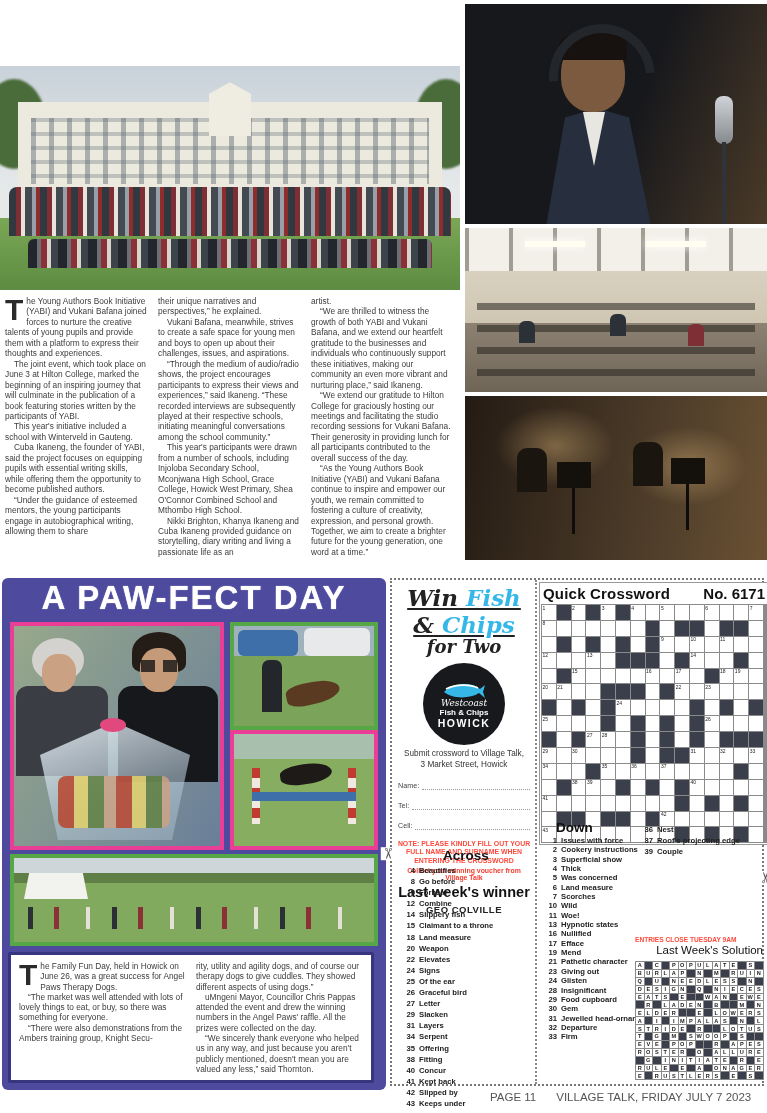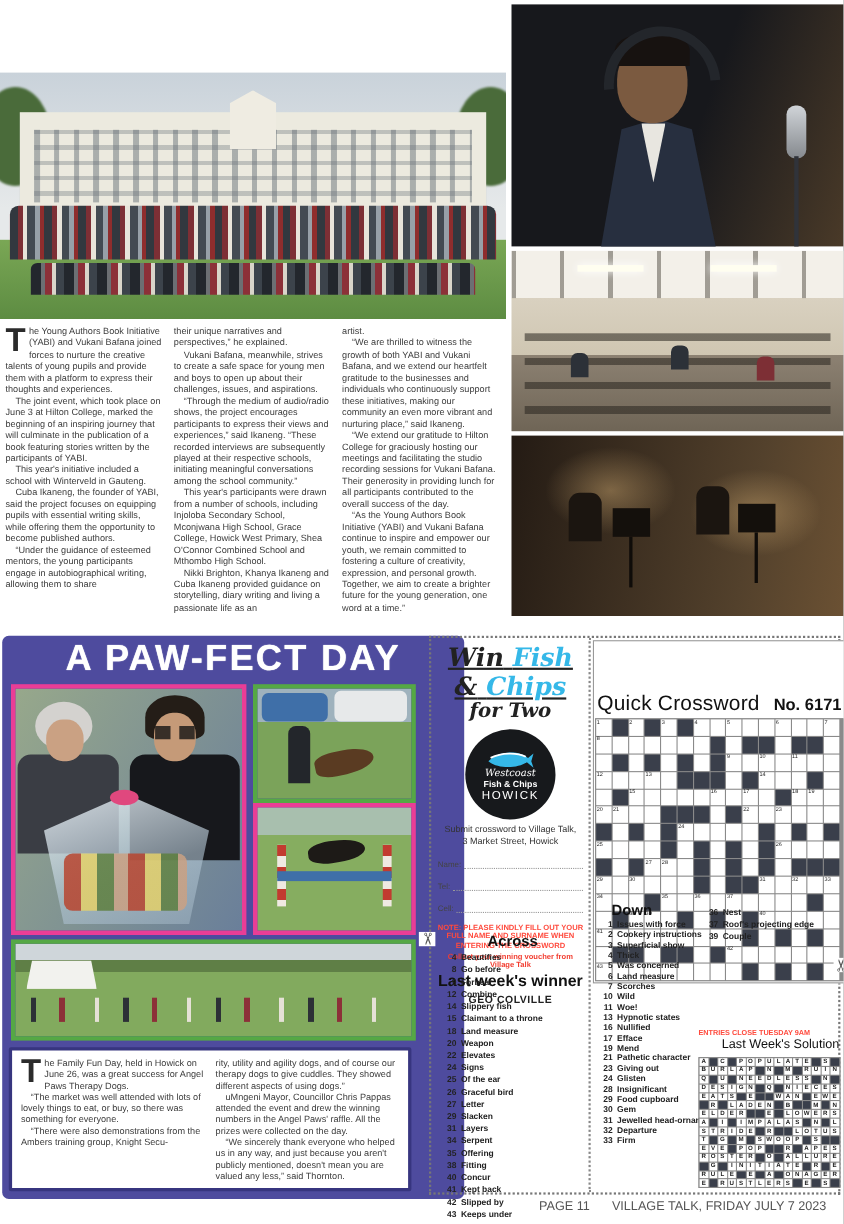--- a/index.html
+++ b/index.html
@@ -60,21 +60,21 @@
   #ph-session .fig{position:absolute;width:30px;height:44px;border-radius:10px 10px 0 0;background:#1b1510;}
   
   .cols{display:flex;gap:10px;}
   .acol{width:143px;font-size:8.3px;line-height:10.45px;text-align:left;}
   .acol p{margin:0 0 0;}
   .acol p + p{text-indent:9px;margin-top:0;}
   .dropcap{float:left;font-size:30px;line-height:24px;font-weight:700;color:#2b2b2b;
      padding:2px 3px 0 0;font-family:"Liberation Sans",sans-serif;}
   #yabi-cols{left:5px;top:296px;width:452px;height:280px;}
   
-  #paw-panel{left:2px;top:578px;width:420px;height:512px;background:#4e4b9e;border-radius:6px;}
+  #paw-panel{left:2px;top:578px;width:384px;height:512px;background:#4e4b9e;border-radius:6px;}
   #paw-headline{position:absolute;left:0;top:1px;width:100%;text-align:center;color:#fff;
      font-weight:900;font-size:33px;letter-spacing:2px;font-family:"Liberation Sans",sans-serif;
      text-shadow:0 0 1px #fff;}
   .pframe{position:absolute;overflow:hidden;}
   .pink{border:4px solid #ea3d96;}
   .green{border:4px solid #55a845;}
   #ph-gift{left:8px;top:44px;width:206px;height:220px;background:linear-gradient(120deg,#97a88b,#6a7f9a);}
   #ph-gift .w-hair{position:absolute;left:18px;top:12px;width:52px;height:44px;border-radius:50%;background:#d4d2cf;}
   #ph-gift .w-face{position:absolute;left:28px;top:28px;width:34px;height:38px;border-radius:45%;background:#caa183;}
   #ph-gift .w-coat{position:absolute;left:2px;top:60px;width:92px;height:90px;border-radius:12px 12px 0 0;background:#3a3d44;}
@@ -117,32 +117,32 @@
   #ad{position:absolute;left:4px;top:4px;width:136px;text-align:center;}
   .script{font-family:"DejaVu Serif",serif;font-style:italic;font-weight:700;}
   #ad .w1{font-size:23px;color:#222;text-decoration:underline;}
   #ad .blue{color:#35b8e8;}
   #ad .w2{font-size:18px;color:#222;margin-top:-2px;}
   #logo{width:82px;height:82px;border-radius:50%;background:#17191c;margin:6px auto 4px;color:#fff;
      display:flex;flex-direction:column;align-items:center;justify-content:center;}
   #logo svg{display:block;}
   #logo .l-script{font-family:"DejaVu Serif",serif;font-style:italic;font-size:9px;margin-top:-2px;}
   #logo .l-2{font-size:8px;font-weight:700;}
-  #logo .l-3{font-size:10.5px;font-weight:400;letter-spacing:1.5px;text-align:right;}
+  #logo .l-3{font-size:10.5px;font-weight:700;letter-spacing:1.5px;text-align:right;}
   #ad .submit{font-size:8.2px;line-height:10.5px;color:#333;margin-top:2px;white-space:pre-line;}
   .field{display:flex;align-items:flex-end;margin:11px 2px 0;font-size:7.2px;color:#444;}
   .field .dots{flex:1;border-bottom:1.5px dotted #999;margin-left:3px;height:7px;}
   #ad .note{margin-top:10px;font-size:6.9px;line-height:8.4px;font-weight:700;color:#ff4a3d;}
   #ad .collect{margin-top:2px;font-size:6.9px;font-weight:700;color:#f23d30;}
   #ad .winner-t{margin-top:3px;font-size:14.5px;font-weight:800;color:#111;}
   #ad .winner-n{margin-top:4px;font-size:9.5px;font-weight:800;letter-spacing:.5px;color:#222;}
   
   #xword{position:absolute;left:147px;top:2px;width:226px;border:1px solid #999;background:#fff;padding:1px;}
   #xword-head{display:flex;justify-content:space-between;align-items:baseline;padding:1px 2px 2px;}
-  #xword-head .t{font-size:19px;font-weight:400;color:#111;letter-spacing:.2px;margin-top:44px;}
+  #xword-head .t{font-size:15px;font-weight:700;color:#111;letter-spacing:.2px;}
   #xword-head .n{font-size:15px;font-weight:800;color:#111;}
   .grid{display:grid;gap:1px;background:#8a8a8a;border:1px solid #8a8a8a;}
   #main-grid{grid-template-columns:repeat(15,13.8px);grid-auto-rows:14.9px;}
   .cell{background:#fff;position:relative;}
   .cell.b{background:#3a3f4b;}
   .cell .num{position:absolute;left:.5px;top:-.5px;font-size:5px;color:#222;}
   
   .clue-head{font-weight:800;font-size:13.5px;color:#111;}
   .clue{display:flex;font-size:7.7px;font-weight:700;color:#222;}
   .clue .cn{width:13px;text-align:right;margin-right:4px;flex:none;}

